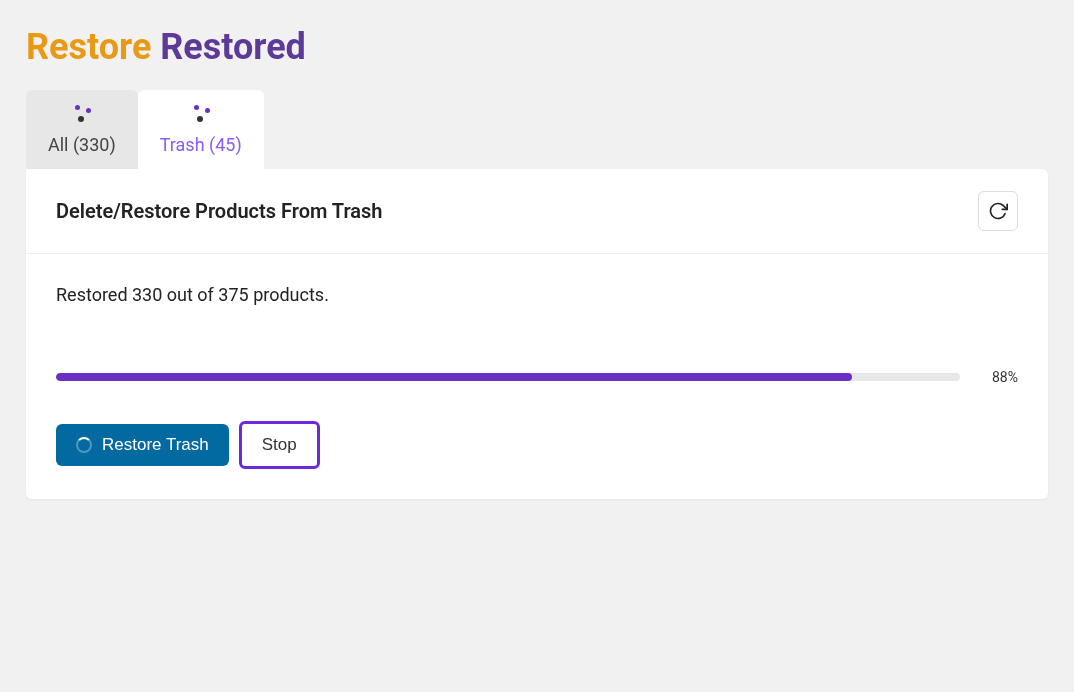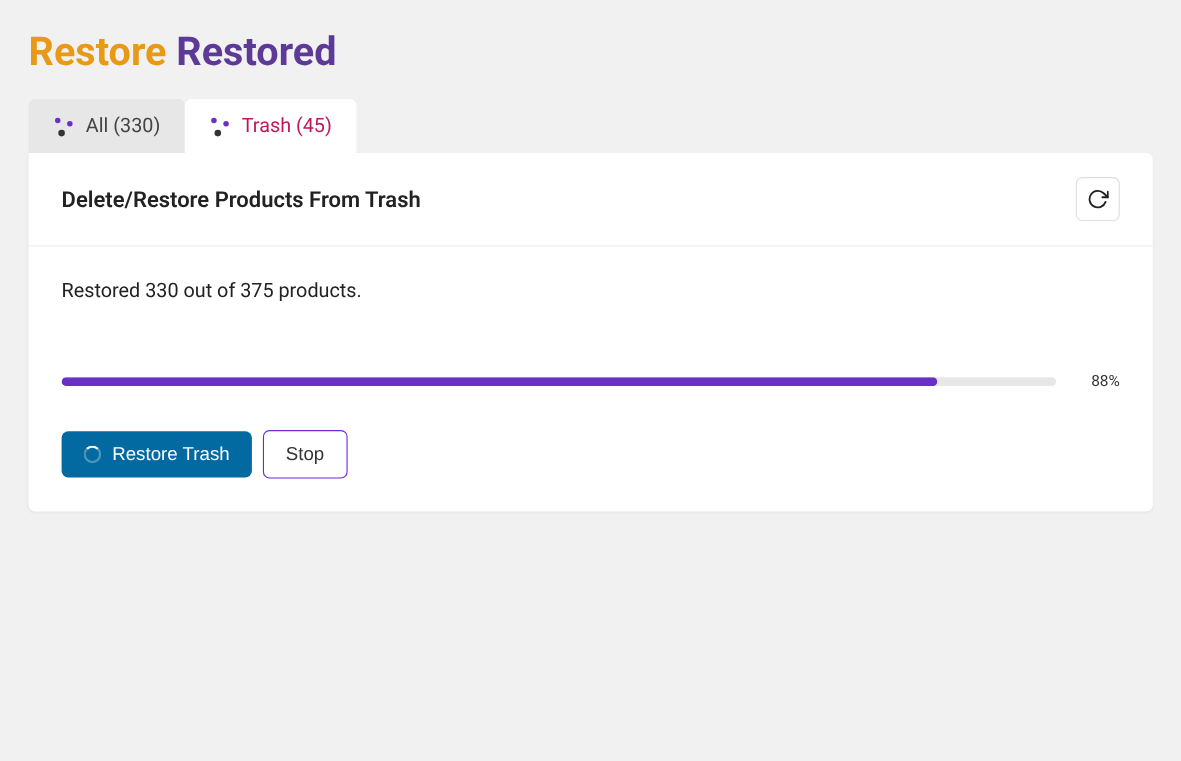--- a/index.html
+++ b/index.html
@@ -32,24 +32,25 @@
     .tab {
       display: flex;
       align-items: center;
       gap: 12px;
       padding: 14px 22px;
       font-size: 18px;
       cursor: pointer;
       border-radius: 6px 6px 0 0;
       color: #444;
       background: #e7e7e7;
+      flex-direction: column;
     }
     .tab.active {
       background: #fff;
-      color: #be185d;
+      color: #8b5cf6;
     }
     .tab-icon {
       display: inline-block;
       width: 18px;
       height: 18px;
       position: relative;
     }
     .tab-icon .dot {
       position: absolute;
       border-radius: 50%;
@@ -139,21 +140,21 @@
       gap: 10px;
       border: none;
     }
     .btn-primary {
       background: #0369a1;
       color: #fff;
     }
     .btn-secondary {
       background: #fff;
       color: #333;
-      border: 1px solid #6d28d9;
+      border: 3px solid #6d28d9;
     }
     .spinner {
       width: 16px;
       height: 16px;
       border: 2px solid rgba(255,255,255,0.3);
       border-top-color: #fff;
       border-radius: 50%;
       animation: spin 1s linear infinite;
     }
     @keyframes spin {

